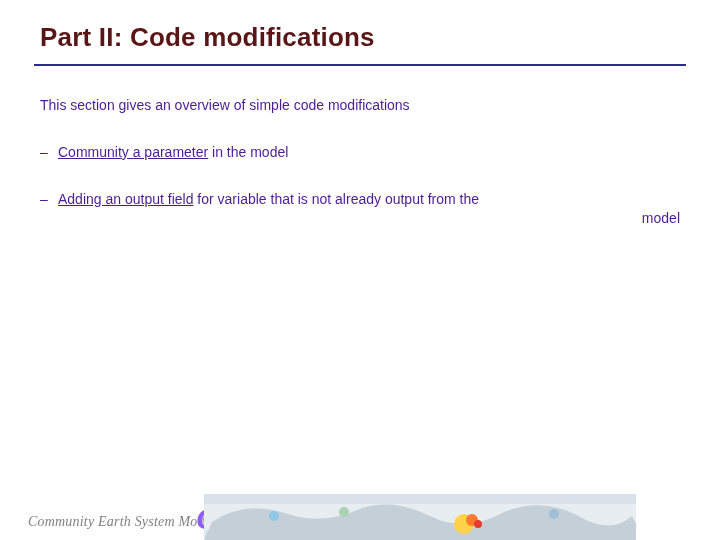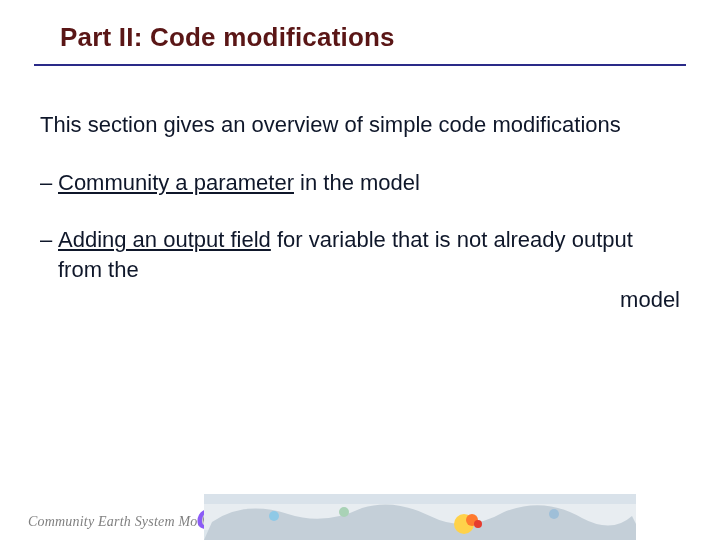--- a/index.html
+++ b/index.html
@@ -20,38 +20,37 @@
     box-sizing: border-box;
   }
   .title {
     position: absolute;
     left: 40px;
     top: 22px;
     font-size: 26px;
     font-weight: bold;
     color: #5a1616;
     letter-spacing: 0.2px;
-    margin-left: 20px;
   }
   .hr-line {
     position: absolute;
     left: 34px;
     top: 64px;
     width: 652px;
     height: 0;
     border-top: 2px solid #2a2a88;
   }
   .body {
     position: absolute;
     left: 40px;
-    top: 110px;
+    top: 96px;
     width: 640px;
-    font-size: 22px;
+    font-size: 14px;
     line-height: 1.35;
-    color: #0f172a;
+    color: #4c1d95;
   }
   .intro {
     margin-bottom: 28px;
   }
   .bullet {
     position: relative;
     padding-left: 18px;
     margin-bottom: 28px;
   }
   .bullet .dash {

